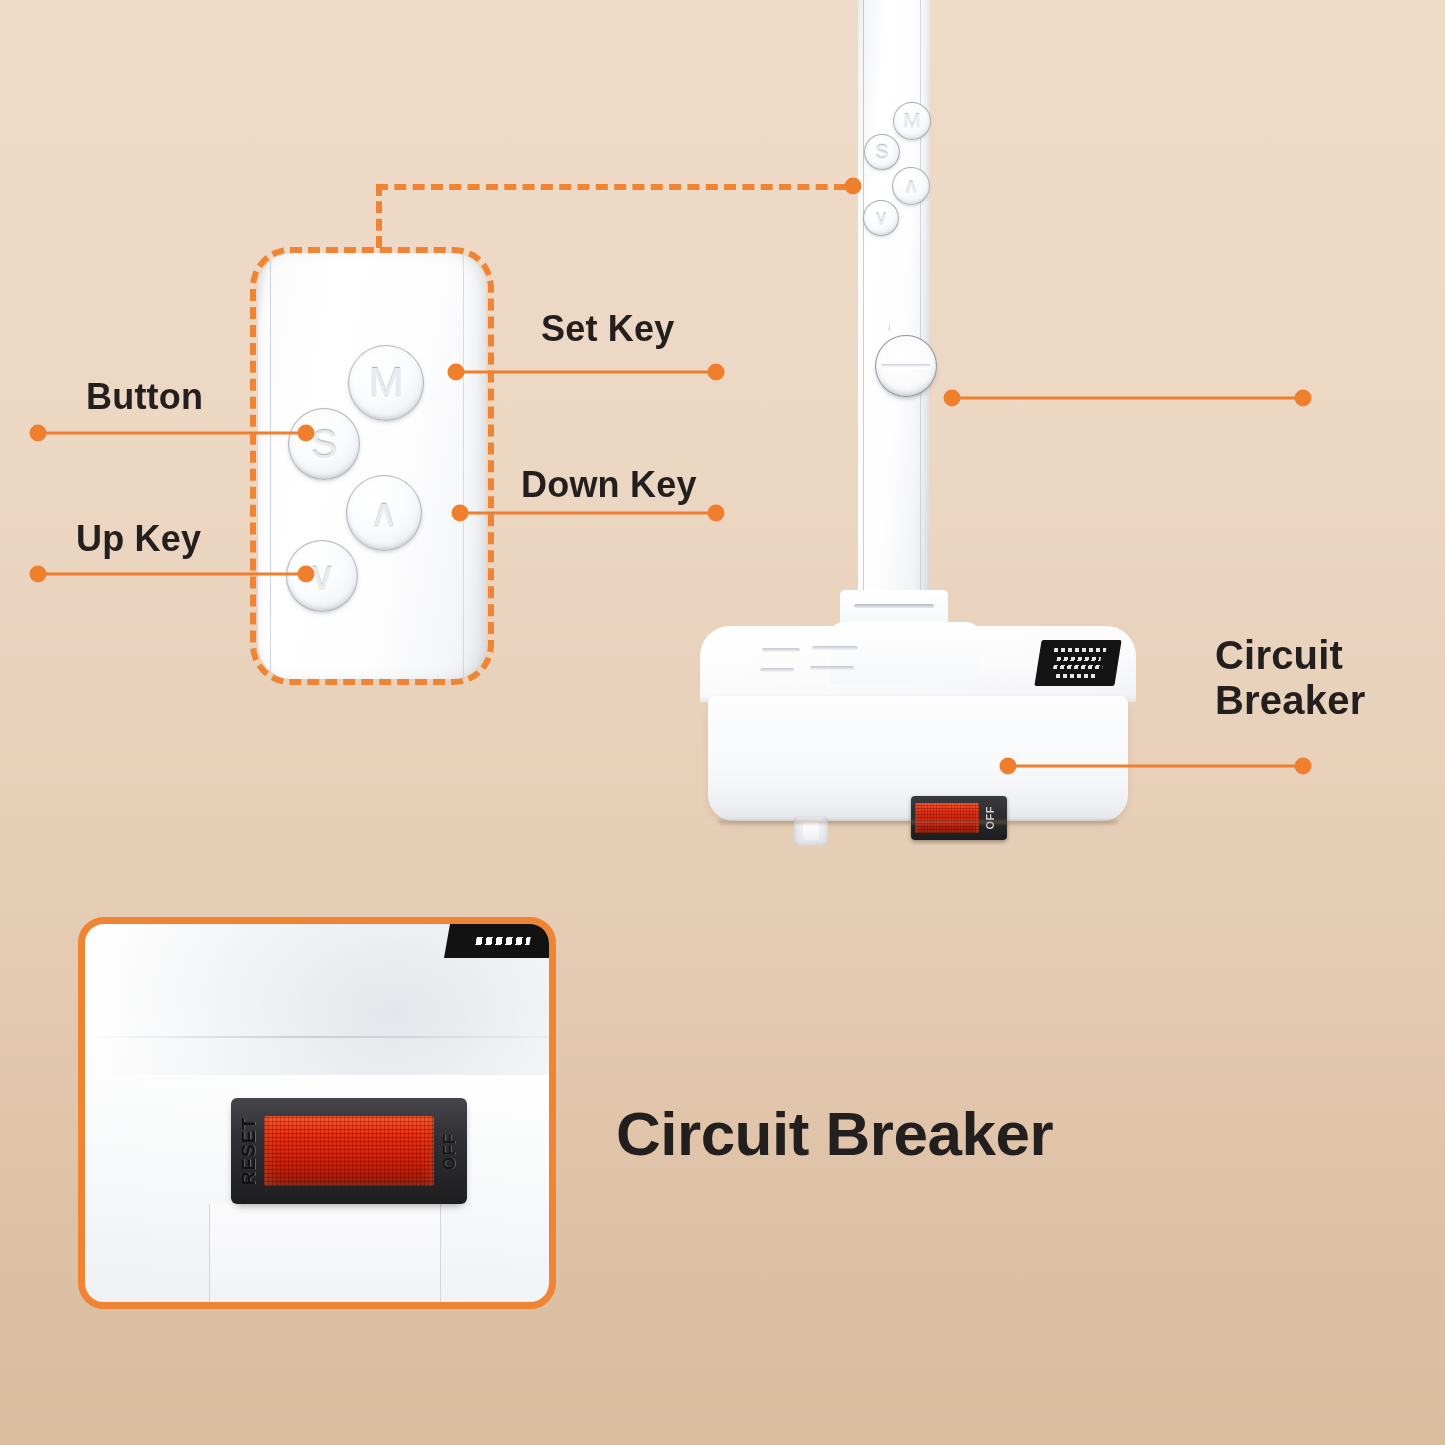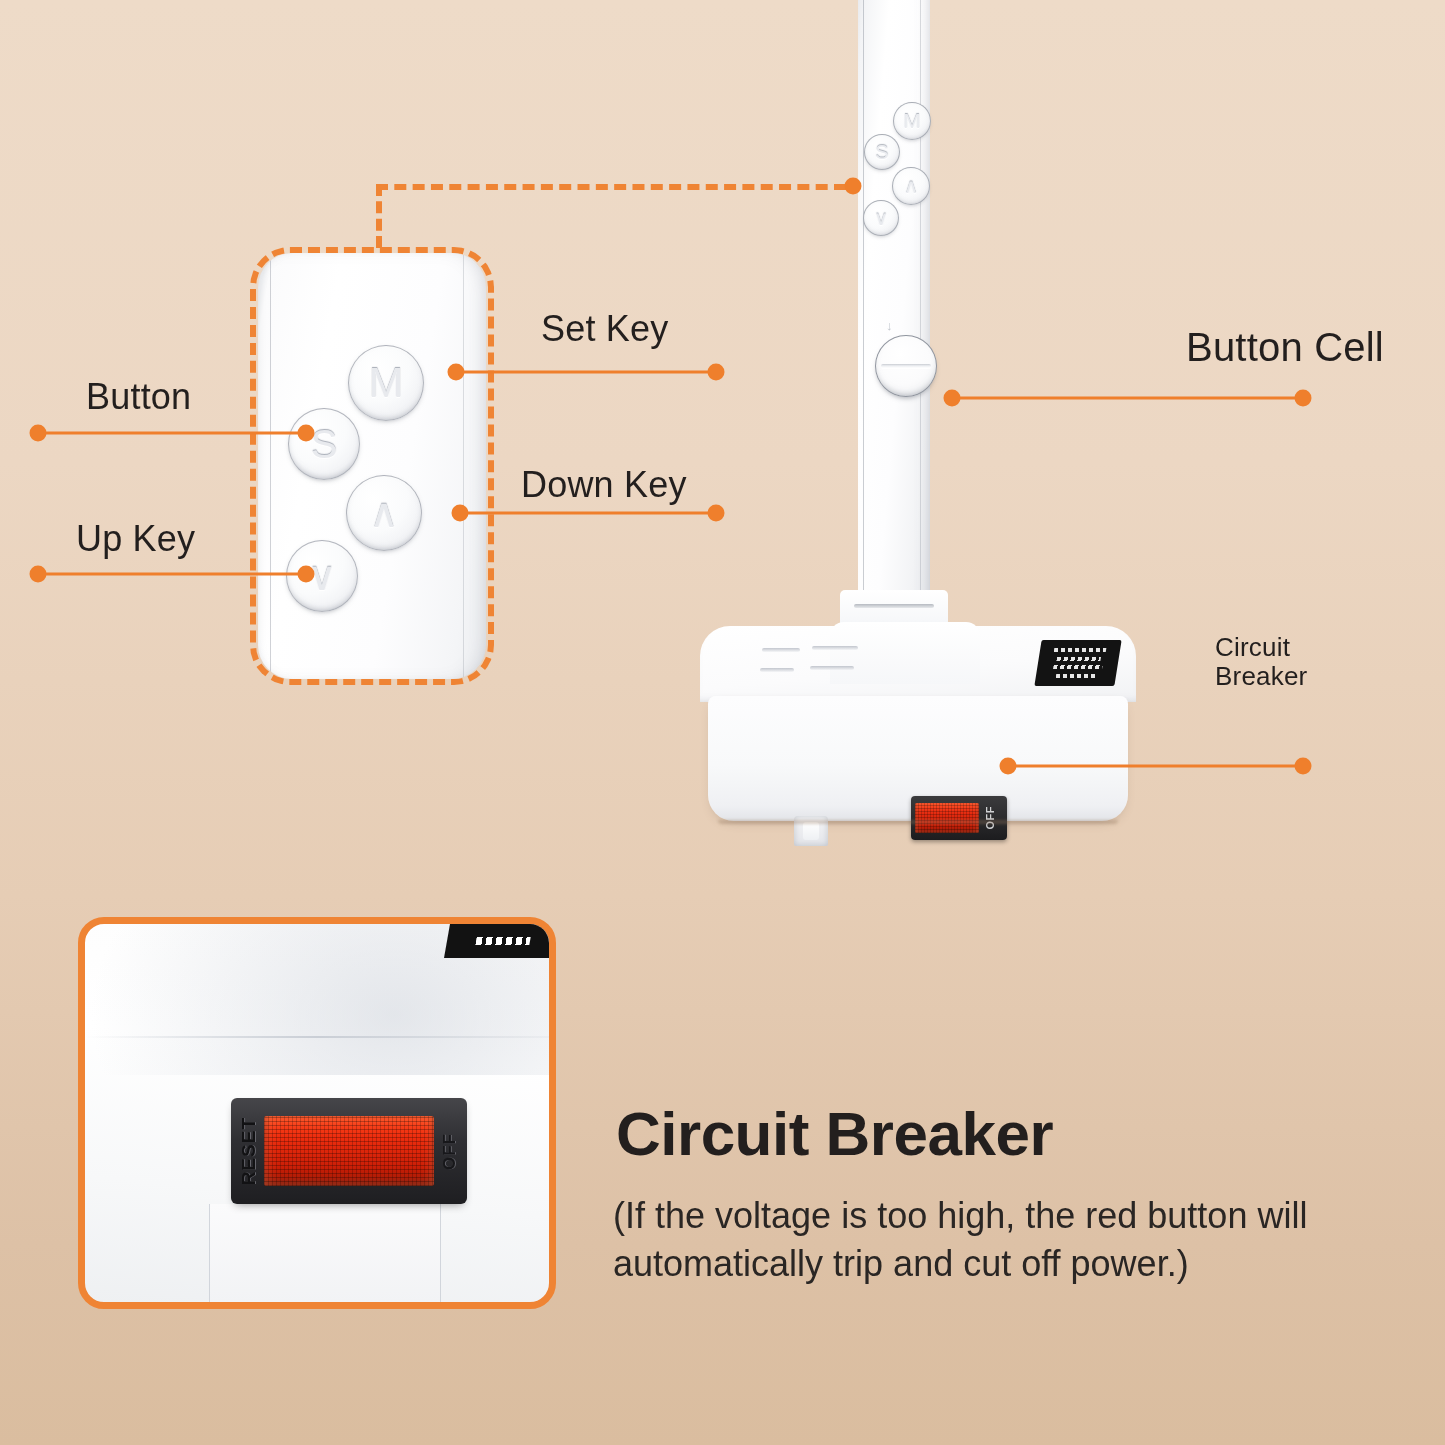--- a/index.html
+++ b/index.html
@@ -35,21 +35,21 @@
   .leader{
     position:absolute;
     height:3px;
     background:#ef7f2c;
     transform:translateY(-50%);
     z-index:25;
   }
   .callout-label{
     position:absolute;
     color:#231f1e;
-    font-weight:400;
+    font-weight:700;
     letter-spacing:.2px;
     white-space:pre-line;
     z-index:28;
     line-height:1.13;
   }
 
   
   .dash-h, .dash-v{
     position:absolute;
     z-index:24;
@@ -476,39 +476,37 @@
   <div class="callout-label" style="left:541px; top:309px; font-size:36px;">Set Key</div>
 
   <div class="leader" style="left:460px; top:513px; width:256px;"></div>
   <div class="dot" style="left:460px; top:513px;"></div>
   <div class="dot" style="left:716px; top:513px;"></div>
   <div class="callout-label" style="left:521px; top:465px; font-size:36px;">Down Key</div>
 
   <div class="leader" style="left:952px; top:398px; width:351px;"></div>
   <div class="dot" style="left:952px; top:398px;"></div>
   <div class="dot" style="left:1303px; top:398px;"></div>
-  <div class="callout-label" style="left:1186px; top:325px; font-size:40px;">Button Cell</div>
 
   <div class="leader" style="left:1008px; top:766px; width:295px;"></div>
   <div class="dot" style="left:1008px; top:766px;"></div>
   <div class="dot" style="left:1303px; top:766px;"></div>
-  <div class="callout-label" style="left:1215px; top:633px; font-size:26px;">Circuit
+  <div class="callout-label" style="left:1215px; top:633px; font-size:40px;">Circuit
 Breaker</div>
 
   <div id="photo-card">
     <div class="sheen"></div>
     <div class="seam"></div>
     <div class="corner-label">
       <div class="cl"></div>
     </div>
     <div class="plate"></div>
 
     <div id="big-breaker">
       <div class="reset">RESET</div>
       <div class="red"></div>
       <div class="off">OFF</div>
     </div>
   </div>
 
   <div id="cb-heading">Circuit Breaker</div>
-  <div id="cb-note">(If the voltage is too high, the red button will automatically trip and cut off power.)</div>
 
 </div>
 
 </body></html>

